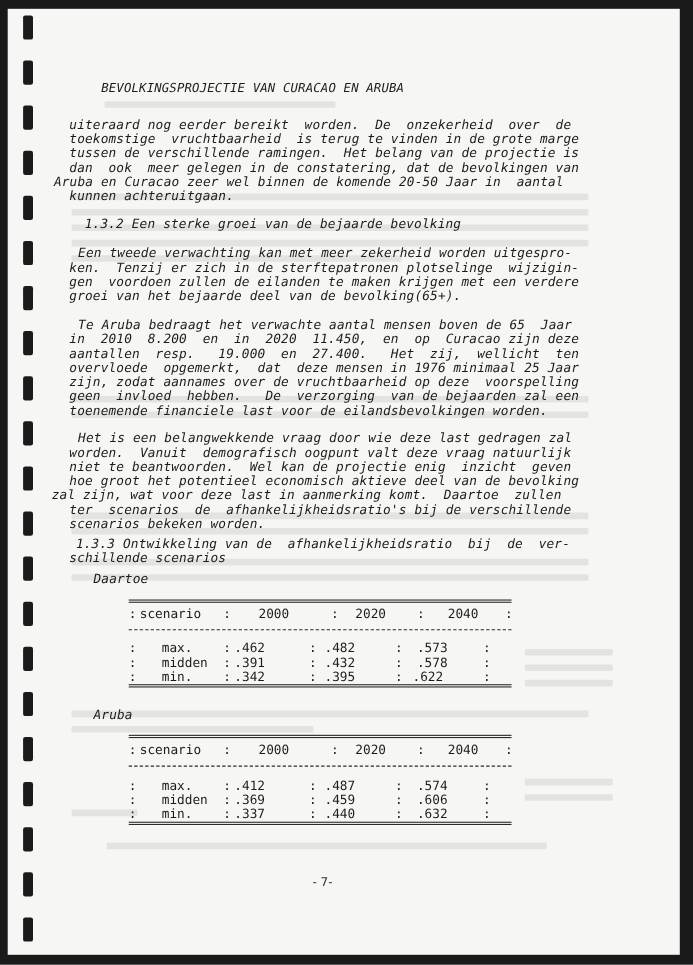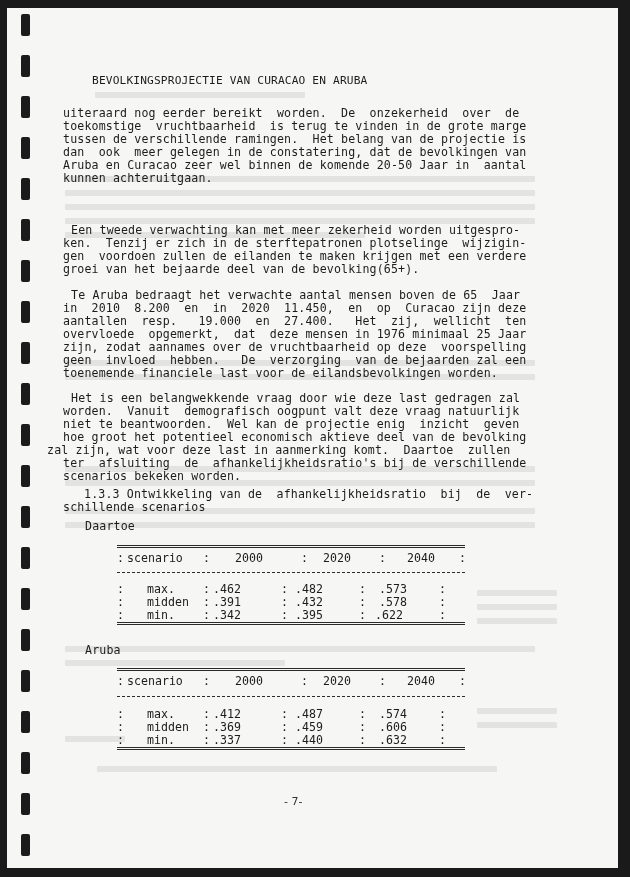--- a/index.html
+++ b/index.html
@@ -22,20 +22,21 @@
   .ghost {
     position: absolute; height: 6px; background: #e3e3e1; border-radius: 1px;
   }
   .txt {
     position: absolute;
     color: #1c1c1c;
     font-size: 11.6px;
     line-height: 13.6px;
     white-space: pre;
     letter-spacing: 0.15px;
+    font-style: italic;
   }
   .heading { font-size: 11.2px; }
   .rule {
     position: absolute; left: 110px; width: 348px; height: 0;
   }
   .rule.double { border-top: 3px double #2b2b2b; }
   .rule.single { border-top: 1px dashed #2b2b2b; }
   .table {
     position: absolute; left: 110px; width: 348px;
     font-size: 11.6px; color: #1c1c1c;
@@ -102,24 +103,25 @@
     <div class="ghost" style="left:90px;top:758px;width:400px"></div>
   </div>
 
   <div class="txt heading" style="left:85px;top:66px">BEVOLKINGSPROJECTIE VAN CURACAO EN ARUBA</div>
 
   <div>
     <div class="txt" style="left:56px;top:99px">uiteraard nog eerder bereikt  worden.  De  onzekerheid  over  de</div>
     <div class="txt" style="left:56px;top:112px">toekomstige  vruchtbaarheid  is terug te vinden in de grote marge</div>
     <div class="txt" style="left:56px;top:125px">tussen de verschillende ramingen.  Het belang van de projectie is</div>
     <div class="txt" style="left:56px;top:138px">dan  ook  meer gelegen in de constatering, dat de bevolkingen van</div>
-    <div class="txt" style="left:56px;top:151px">Aruba en Curacao zeer wel binnen de komende 20-50 Jaar in  aantal</div>
+    <div class="txt" style="left:42px;top:151px">Aruba en Curacao zeer wel binnen de komende 20-50 Jaar in  aantal</div>
     <div class="txt" style="left:56px;top:164px">kunnen achteruitgaan.</div>
   </div>
 
+  <div class="txt" style="left:70px;top:189px">1.3.2 Een sterke groei van de bejaarde bevolking</div>
 
   <div>
     <div class="txt" style="left:64px;top:216px">Een tweede verwachting kan met meer zekerheid worden uitgespro-</div>
     <div class="txt" style="left:56px;top:229px">ken.  Tenzij er zich in de sterftepatronen plotselinge  wijzigin-</div>
     <div class="txt" style="left:56px;top:242px">gen  voordoen zullen de eilanden te maken krijgen met een verdere</div>
     <div class="txt" style="left:56px;top:255px">groei van het bejaarde deel van de bevolking(65+).</div>
   </div>
 
   <div>
     <div class="txt" style="left:64px;top:281px">Te Aruba bedraagt het verwachte aantal mensen boven de 65  Jaar</div>
@@ -130,26 +132,26 @@
     <div class="txt" style="left:56px;top:346px">geen  invloed  hebben.   De  verzorging  van de bejaarden zal een</div>
     <div class="txt" style="left:56px;top:359px">toenemende financiele last voor de eilandsbevolkingen worden.</div>
   </div>
 
   <div>
     <div class="txt" style="left:64px;top:384px">Het is een belangwekkende vraag door wie deze last gedragen zal</div>
     <div class="txt" style="left:56px;top:397px">worden.  Vanuit  demografisch oogpunt valt deze vraag natuurlijk</div>
     <div class="txt" style="left:56px;top:410px">niet te beantwoorden.  Wel kan de projectie enig  inzicht  geven</div>
     <div class="txt" style="left:56px;top:423px">hoe groot het potentieel economisch aktieve deel van de bevolking</div>
     <div class="txt" style="left:40px;top:436px">zal zijn, wat voor deze last in aanmerking komt.  Daartoe  zullen</div>
-    <div class="txt" style="left:56px;top:449px">ter  afsluiting  de  afhankelijkheidsratio's bij de verschillende</div>
+    <div class="txt" style="left:56px;top:449px">ter  scenarios  de  afhankelijkheidsratio's bij de verschillende</div>
     <div class="txt" style="left:56px;top:462px">scenarios bekeken worden.</div>
   </div>
 
   <div>
-    <div class="txt" style="left:77px;top:480px">1.3.3 Ontwikkeling van de  afhankelijkheidsratio  bij  de  ver-</div>
+    <div class="txt" style="left:62px;top:480px">1.3.3 Ontwikkeling van de  afhankelijkheidsratio  bij  de  ver-</div>
     <div class="txt" style="left:56px;top:493px">schillende scenarios</div>
   </div>
 
   <div class="txt" style="left:78px;top:512px">Daartoe</div>
 
   <div class="rule double" style="top:537px"></div>
   <div class="table" style="top:543px">
     <div class="trow" style="top:0">
       <span class="colon" style="left:0">:</span>
       <span class="cell" style="left:10px">scenario</span>

